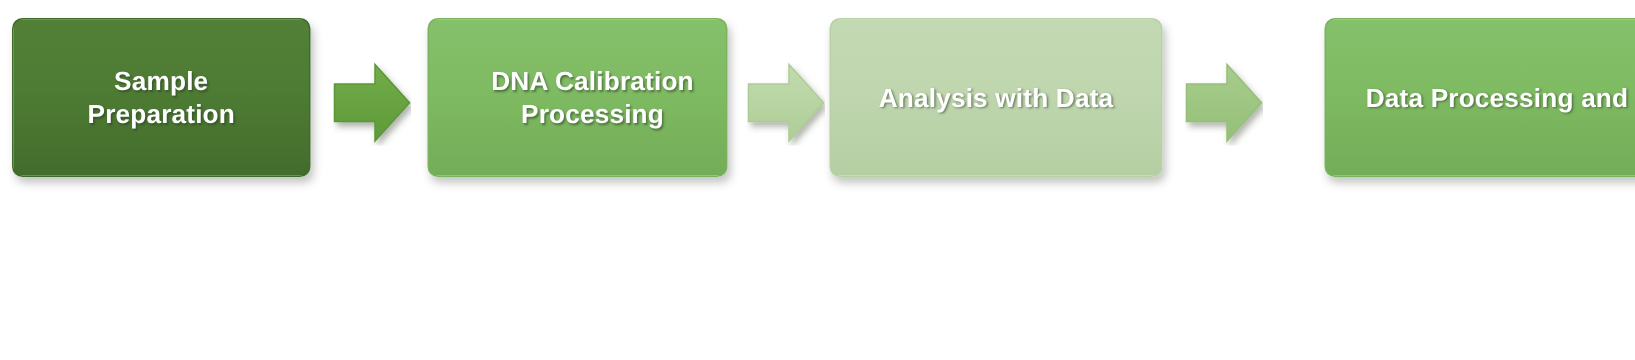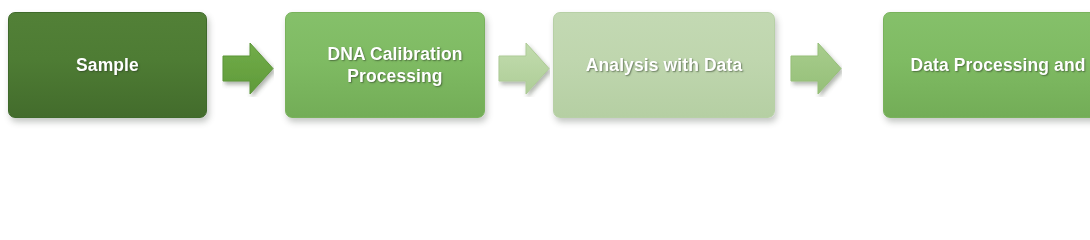--- a/index.html
+++ b/index.html
@@ -83,21 +83,21 @@
   #arrow-2 { left: 790px; }
 
   .arrow svg { display: block; width: 100%; height: 100%; }
 </style>
 </head>
 <body>
 
 <div id="flow">
 
   <div class="node" id="node-0">
-    <span class="node-label"><span>Sample</span><br></span>
+    <span class="node-label"><span>Sample</span><br><span>Preparation</span></span>
   </div>
 
   <div class="arrow" id="arrow-0">
     <svg viewBox="0 0 52 57" preserveAspectRatio="none" aria-hidden="true">
       <defs>
         <linearGradient id="agrad0" x1="0" y1="0" x2="0" y2="1">
           <stop offset="0%" stop-color="#72ad49"></stop>
           <stop offset="100%" stop-color="#5f9a3a"></stop>
         </linearGradient>
         <filter id="ashadow0" x="-40%" y="-40%" width="190%" height="190%">

